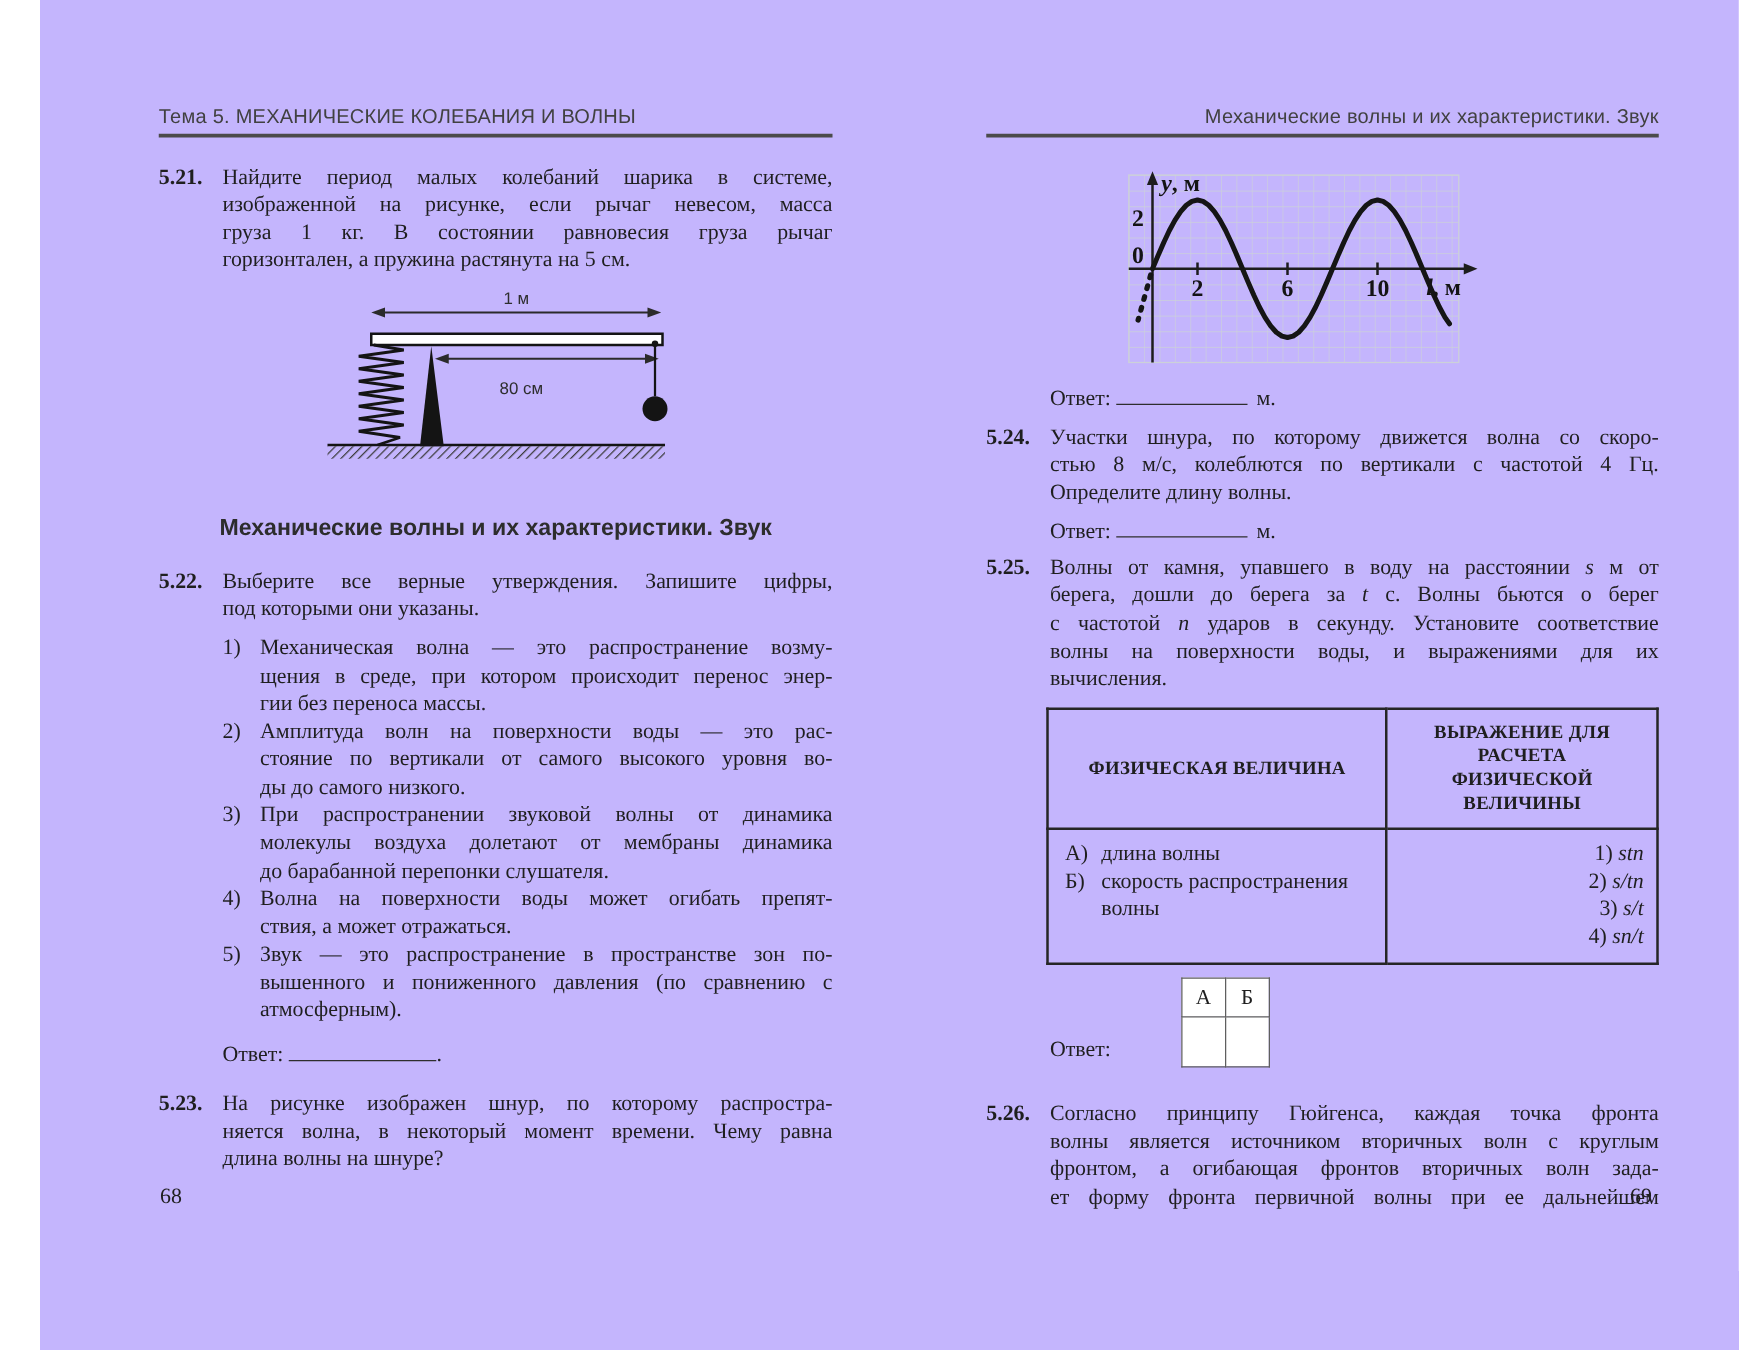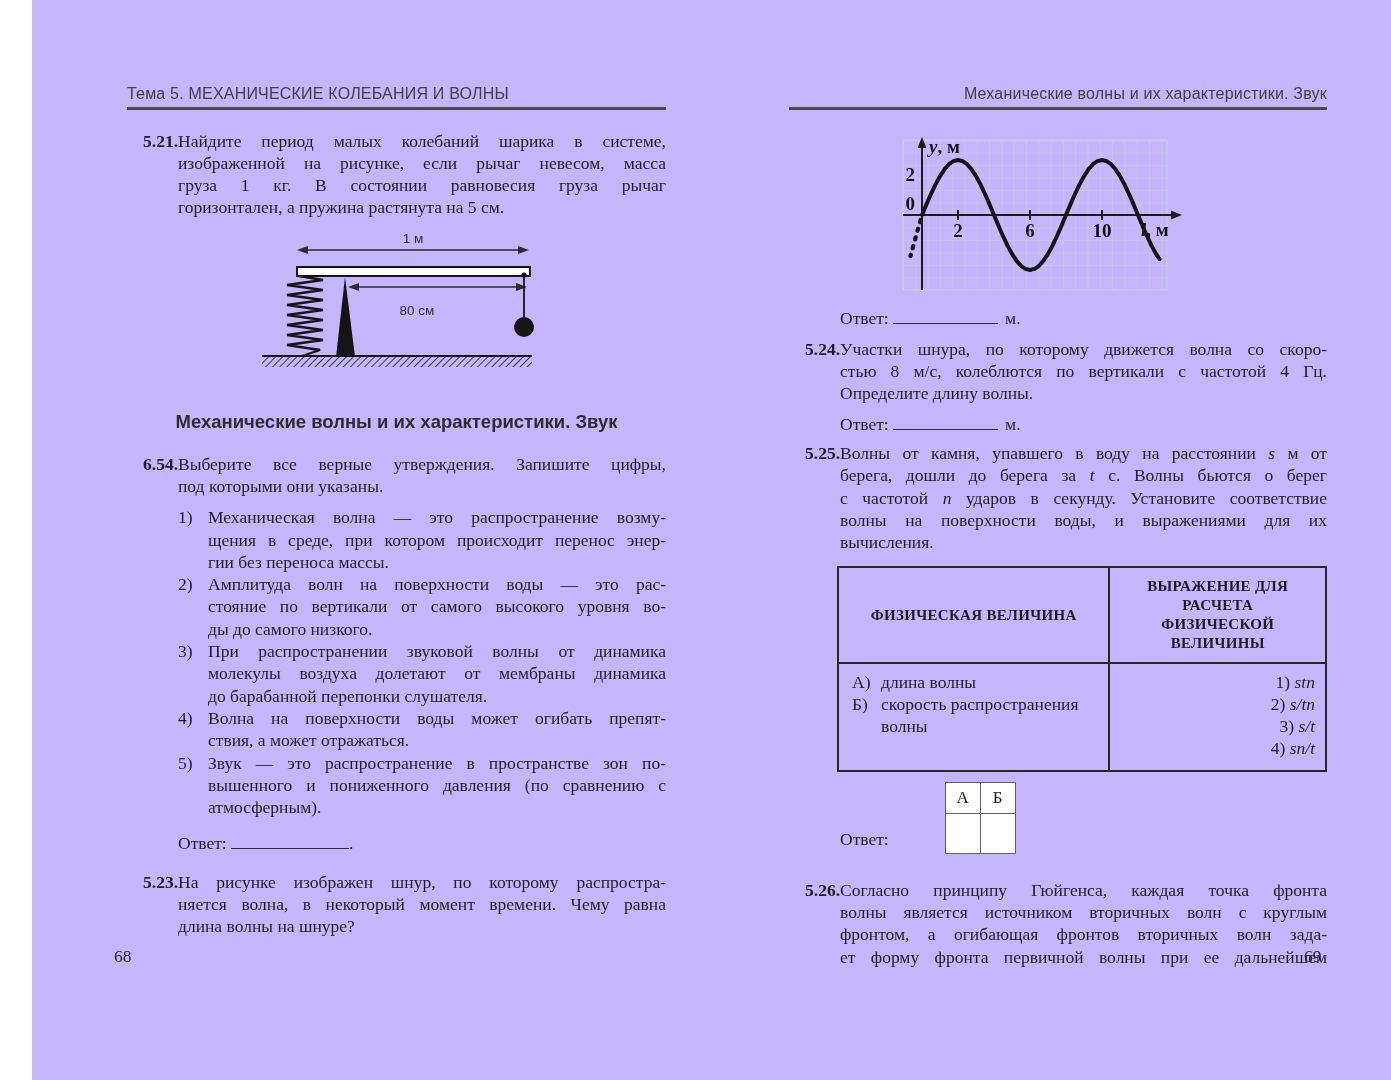--- a/index.html
+++ b/index.html
@@ -9,21 +9,21 @@
   .col { position:absolute; top:80px; }
   .col-left  { left:95px;  width:539px; }
   .col-right { left:757px; width:538px; }
 
   .runhead { font-family:"Liberation Sans","DejaVu Sans",sans-serif; font-size:16px;
              color:#414141; letter-spacing:.2px; line-height:20px; margin-top:4px; }
   .runhead.right { text-align:right; }
   .rule { height:2.5px; background:#4b4b4b; margin-top:3px; }
 
   .problem { display:flex; }
-  .pnum { flex:0 0 51px; font-weight:700; font-size:17.5px; line-height:22.3px;text-align:right; }
+  .pnum { flex:0 0 51px; font-weight:700; font-size:17.5px; line-height:22.3px; }
   .ptext { flex:1; font-size:17.5px; line-height:22.3px; }
   .just > div { text-align:justify; text-align-last:justify; }
   .just > div:last-child { text-align-last:left; }
   .just-all > div { text-align:justify; text-align-last:justify; }
   .it { font-style:italic; }
 
   .items { margin-top:9px; }
   .item { display:flex; }
   .inum { flex:0 0 30px; font-size:17.5px; line-height:22.3px; }
   .itext { flex:1; font-size:17.5px; line-height:22.3px; }
@@ -51,21 +51,21 @@
 
   .agrid-row { display:flex; align-items:flex-end; margin-left:51px; margin-top:10px; }
   .agrid-label { font-size:17.5px; line-height:22px; margin-bottom:4px; margin-right:56px; }
   .agrid { border-collapse:collapse; }
   .agrid td { border:1.6px solid #5f5f5f; width:35px; text-align:center;
               font-size:17px; background:#fff; }
   .agrid .hrow td { height:31px; }
   .agrid .brow td { height:40px; }
 
   .pagenum { position:absolute; top:946px; font-size:17.5px; color:#1f1f1f; }
-  .pagenum.pl { left:82px; }
+  .pagenum.pl { left:96px; }
   .pagenum.pr { left:1272px; }
 </style>
 </head>
 <body>
 
 <div class="canvas">
 
   <div class="col col-left">
     <div class="runhead">Тема 5. МЕХАНИЧЕСКИЕ КОЛЕБАНИЯ И ВОЛНЫ</div>
     <div class="rule"></div>
@@ -111,21 +111,21 @@
       <line x1="397" y1="47" x2="397" y2="88" stroke="#141414" stroke-width="1.8"></line>
       <circle cx="397" cy="98" r="10" fill="#141414"></circle>
 
       <line x1="135" y1="127" x2="405" y2="127" stroke="#141414" stroke-width="2"></line>
       <rect x="135" y="128" width="270" height="10" fill="url(#hatch)"></rect>
     </svg>
 
     <div class="section-heading">Механические волны и их характеристики. Звук</div>
 
     <div class="problem" style="margin-top:20px">
-      <div class="pnum">6.54.</div>
+      <div class="pnum">5.22.</div>
       <div class="ptext">
         <div class="just">
             <div>Выберите все верные утверждения. Запишите цифры,</div>
             <div>под которыми они указаны.</div>
           </div>
         <div class="items">
           <div class="item">
             <div class="inum">1)</div>
             <div class="itext just">
                 <div>Механическая волна — это распространение возму-</div>

